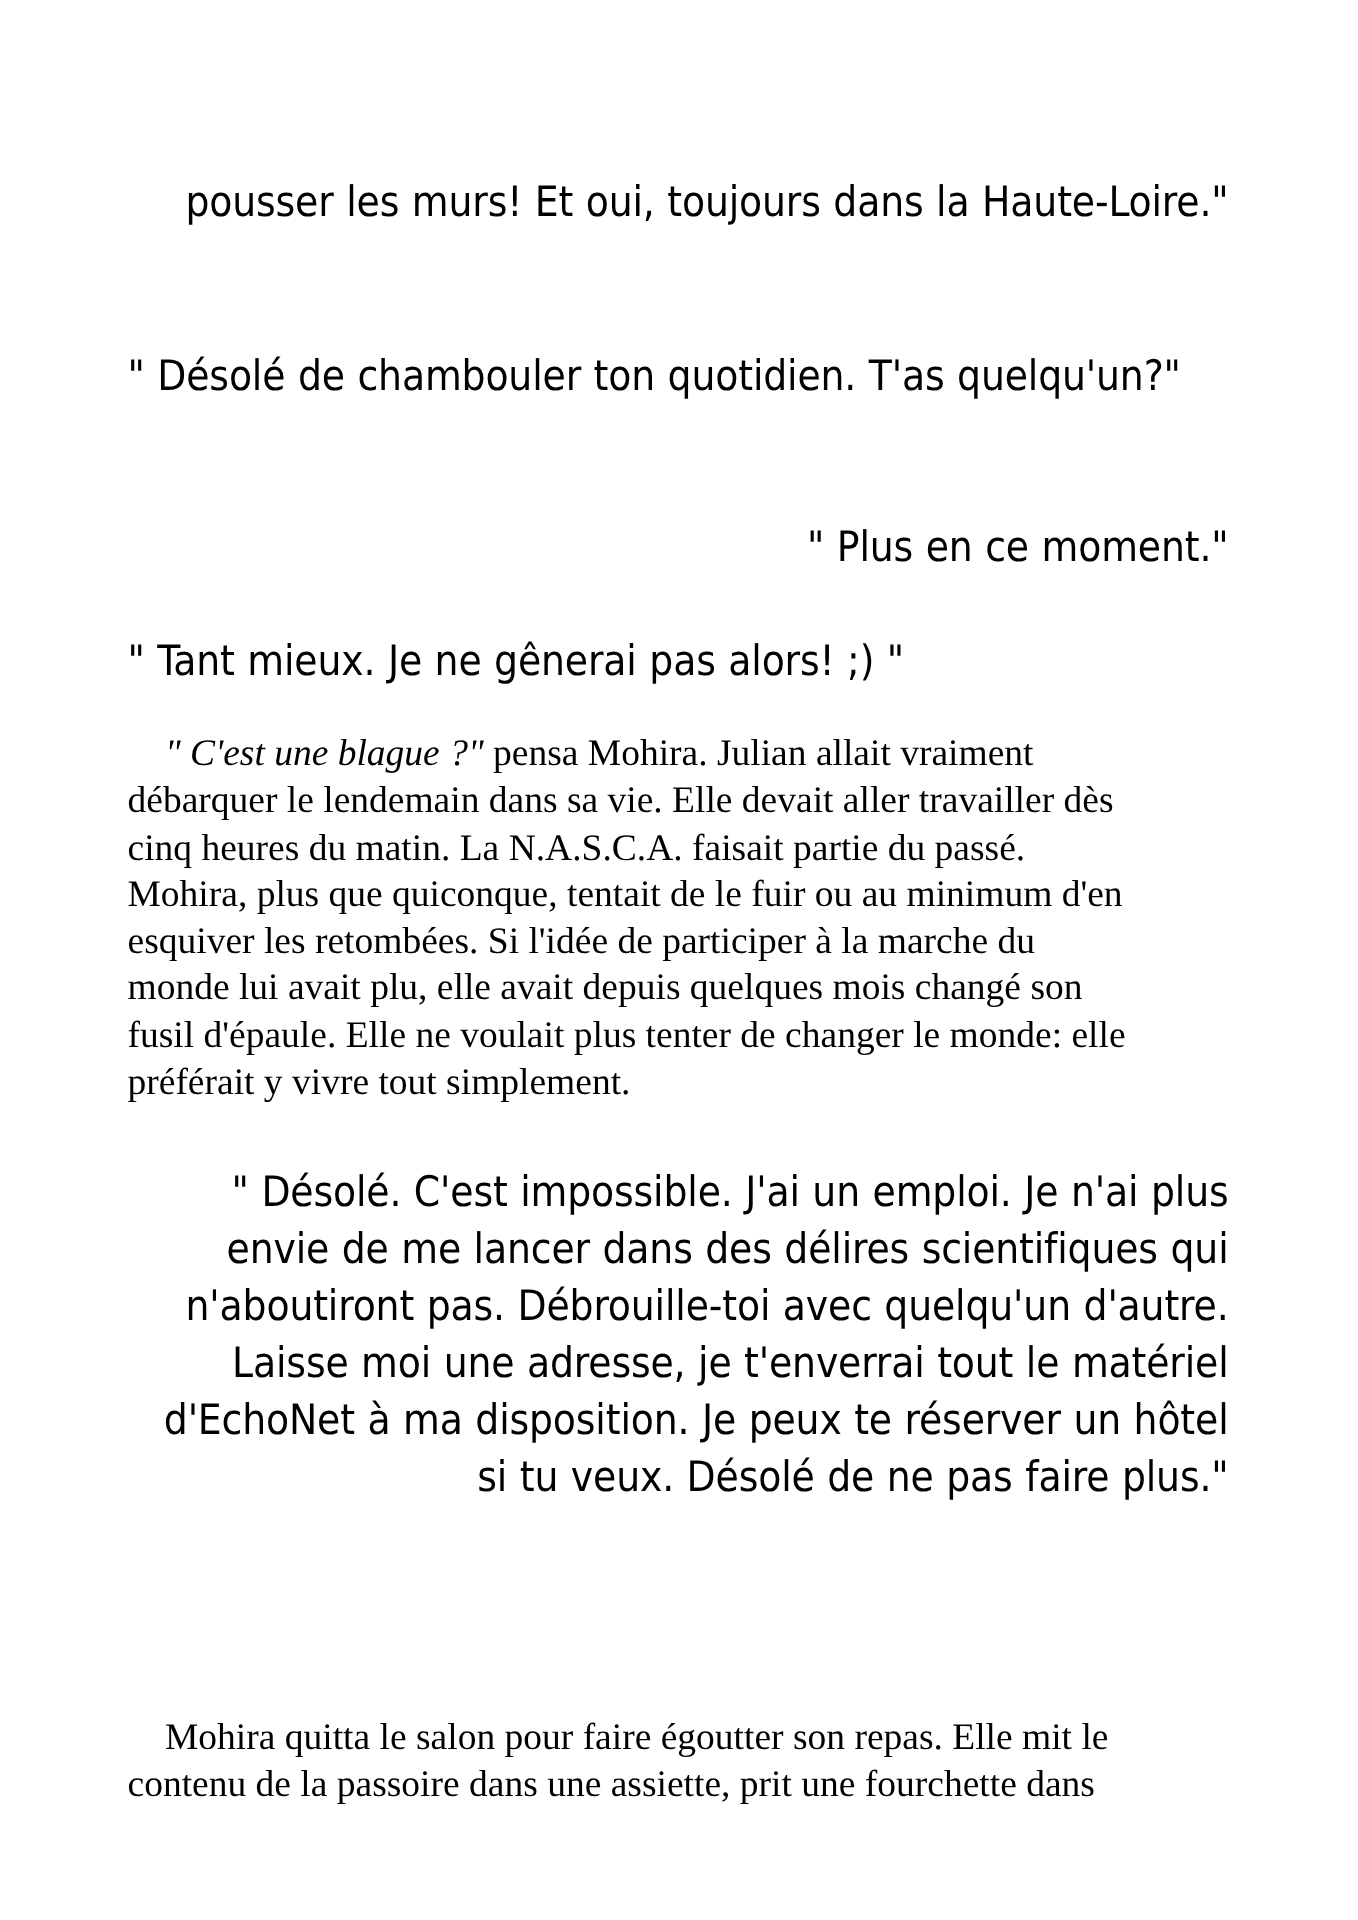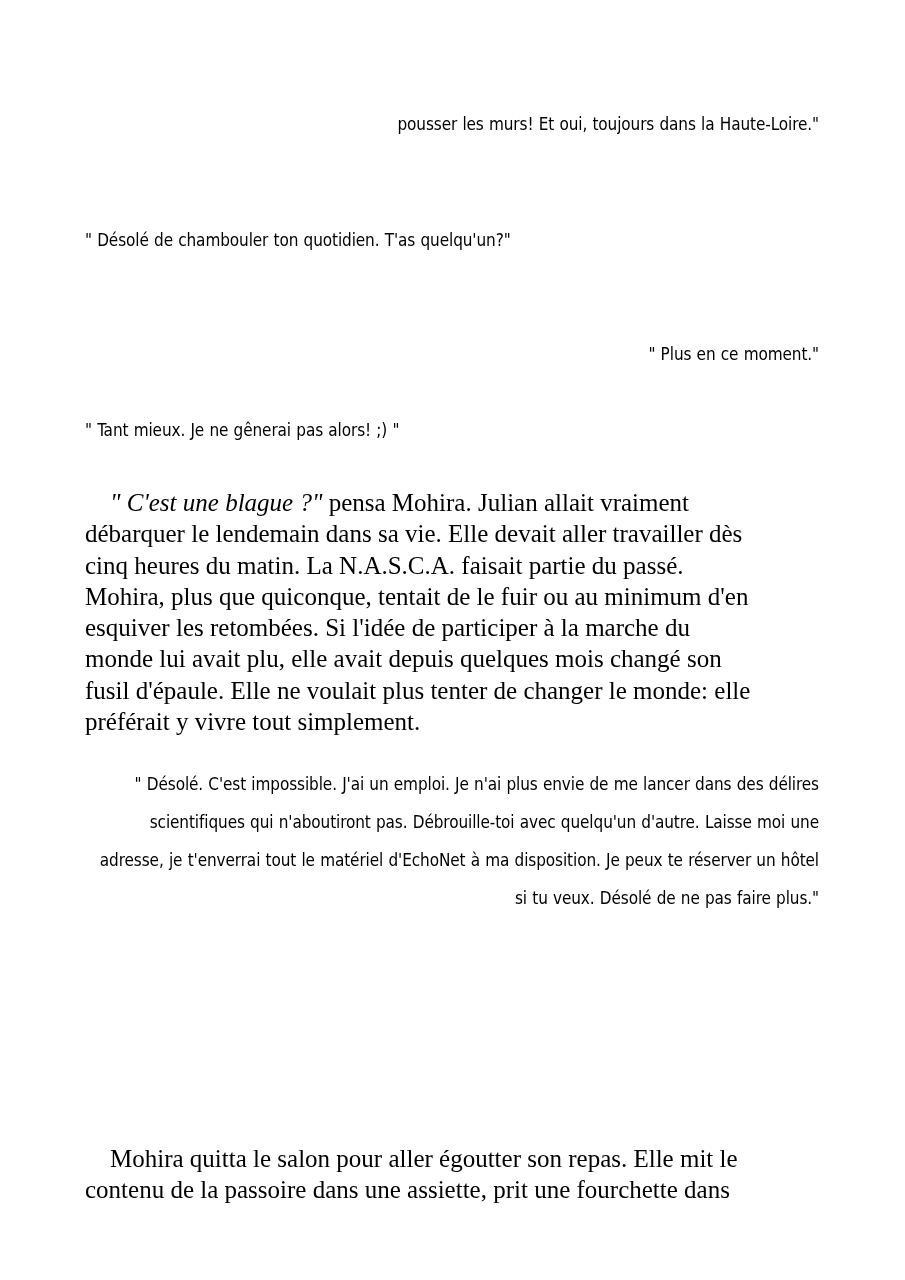--- a/index.html
+++ b/index.html
@@ -18,21 +18,21 @@
   .content {
     position: absolute;
     left: 85px;
     top: 0;
     width: 734px;
   }
 
   
   .dlg {
     font-family: "DejaVu Sans", sans-serif;
-    font-size: 17px;
+    font-size: 28px;
     line-height: 38px;
     color: #000000;
     letter-spacing: -0.1px;
     word-spacing: 0.5px;
     font-stretch: semi-condensed;
   }
   .dlg-right { text-align: right; }
   .dlg-left  { text-align: left; }
 
   
@@ -87,18 +87,18 @@
 monde lui avait plu, elle avait depuis quelques mois changé son
 fusil d'épaule. Elle ne voulait plus tenter de changer le monde: elle
 préférait y vivre tout simplement.</span></p>
     </div>
 
     <div class="b6">
       <p class="dlg dlg-right">" Désolé. C'est impossible. J'ai un emploi. Je n'ai plus envie de me lancer dans des délires scientifiques qui n'aboutiront pas. Débrouille-toi avec quelqu'un d'autre. Laisse moi une adresse, je t'enverrai tout le matériel d'EchoNet à ma disposition. Je peux te réserver un hôtel si tu veux. Désolé de ne pas faire plus."</p>
     </div>
 
     <div class="b7">
-      <p class="narr"><span class="indent"></span><span>Mohira quitta le salon pour aller égoutter son repas. Elle mit le
+      <p class="narr"><span class="indent"></span><span>Mohira quitta le salon pour faire égoutter son repas. Elle mit le
 contenu de la passoire dans une assiette, prit une fourchette dans</span></p>
     </div>
 
   </div>
 </div>
 
 </body></html>

